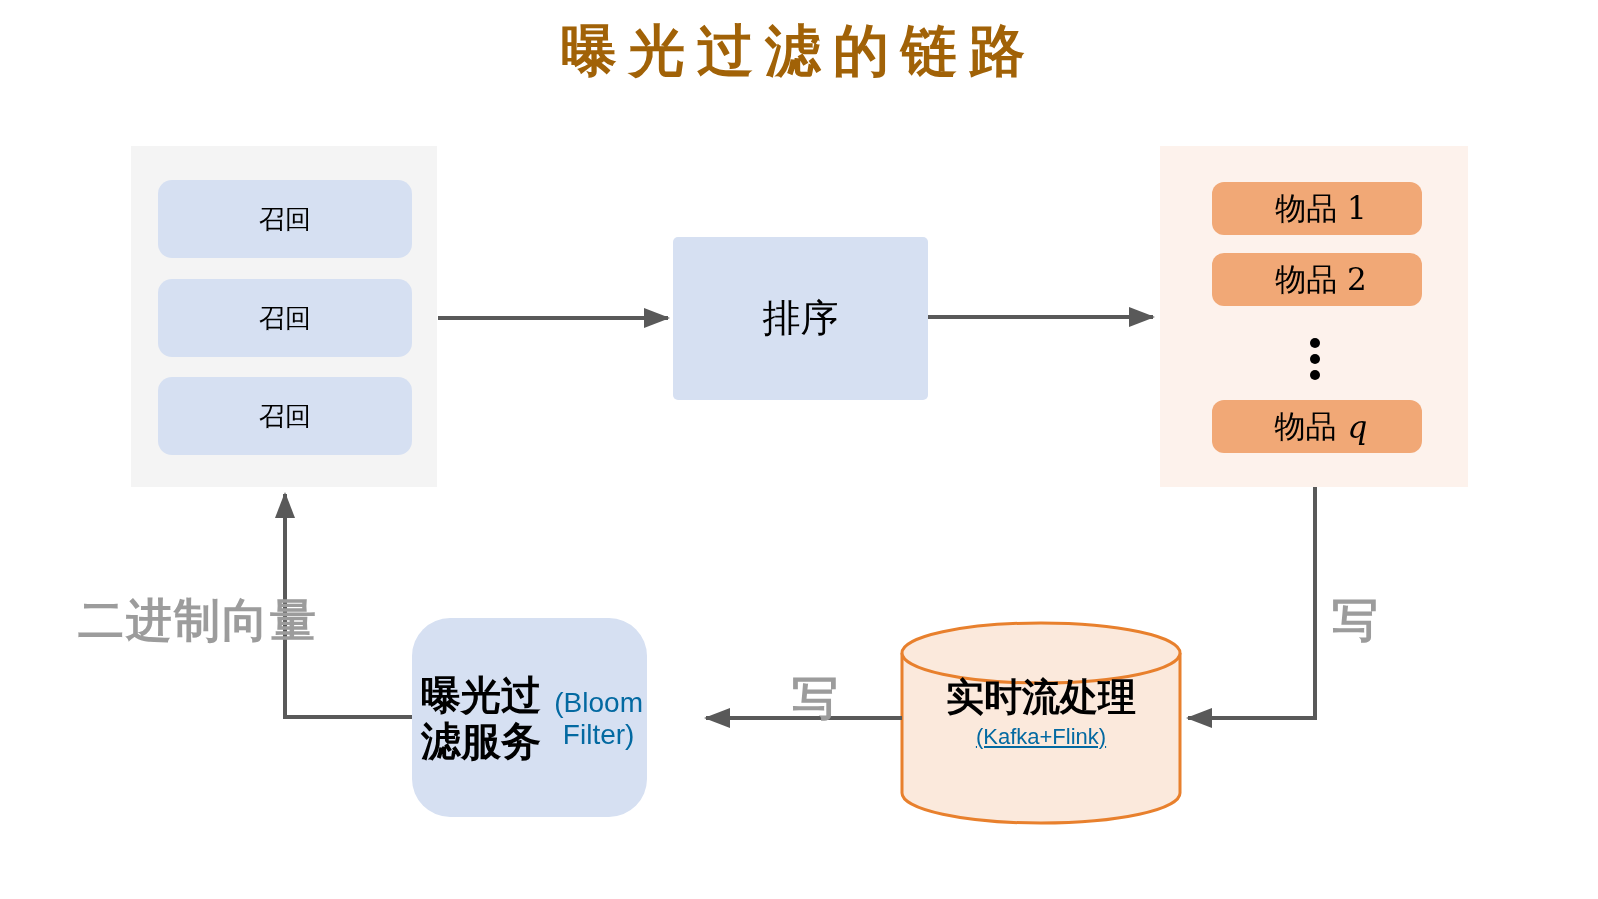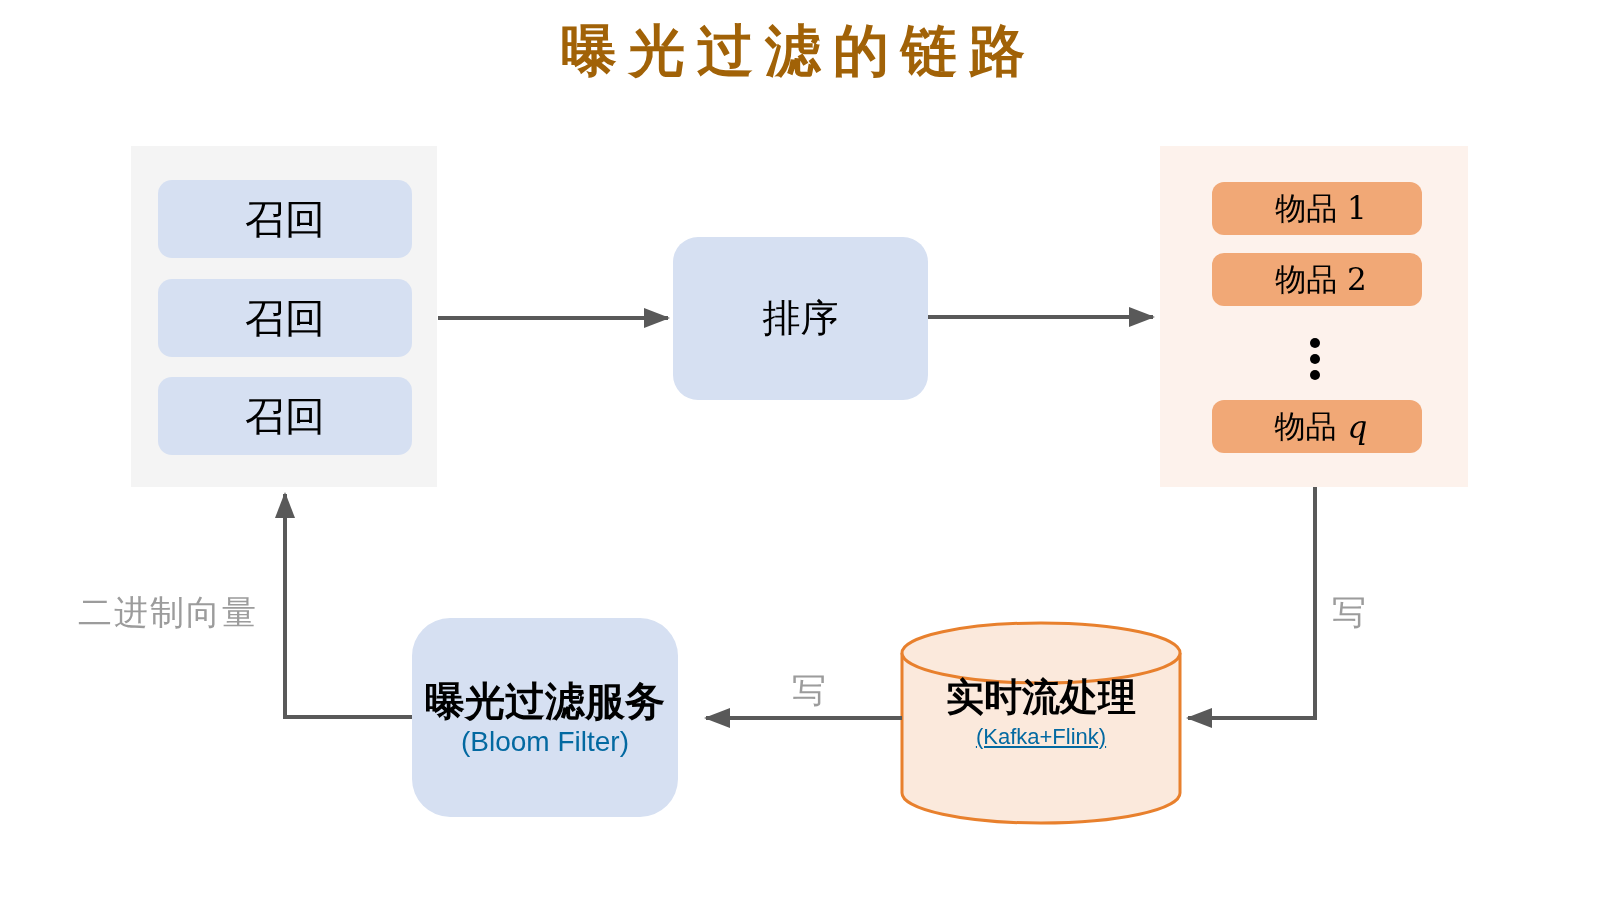--- a/index.html
+++ b/index.html
@@ -21,42 +21,42 @@
   .title{
     position:absolute;left:0;top:14px;width:100%;text-align:center;
     font-family:"DejaVu Serif","Liberation Serif",serif;
     font-weight:900;font-size:56px;letter-spacing:12px;color:#a16207;
   }
   .panel{position:absolute;}
   .recall-panel{left:131px;top:146px;width:306px;height:341px;background:var(--panel-gray);}
   .items-panel{left:1160px;top:146px;width:308px;height:341px;background:var(--panel-peach);}
   .node{position:absolute;display:flex;align-items:center;justify-content:center;text-align:center;}
   .blue{background:var(--node-blue);}
-  .recall{left:27px;width:254px;height:78px;border-radius:14px;font-size:40px;}
+  .recall{left:27px;width:254px;height:78px;border-radius:14px;font-size:26px;}
   .r1{top:34px}.r2{top:133px}.r3{top:231px}
-  .ranking{left:673px;top:237px;width:255px;height:163px;border-radius:25px;font-size:38px;}
+  .ranking{left:673px;top:237px;width:255px;height:163px;border-radius:5px;font-size:38px;}
   .item{
     left:52px;width:210px;height:53px;border-radius:12px;background:var(--item-orange);
     font-size:31px;font-family:"DejaVu Serif","Liberation Serif",serif;padding-left:8px;
   }
   .i1{top:36px}.i2{top:107px}.i3{top:254px}
   .item .var{font-style:italic;margin-left:11px;}
   .ellipsis{position:absolute;left:150px;top:192px;display:flex;flex-direction:column;gap:6px;}
   .ellipsis i{display:block;width:10px;height:10px;border-radius:50%;background:#000;}
-  .service{left:412px;top:618px;width:266px;height:199px;border-radius:38px;flex-direction:column;}
+  .service{left:412px;top:618px;width:235px;height:199px;border-radius:38px;flex-direction:row;}
   .node-title{font-size:40px;font-weight:700;line-height:1.15;color:#000;}
   .node-sub{font-size:28px;margin-top:2px;color:#0369a1;font-family:"Liberation Sans","DejaVu Sans",sans-serif;}
   .cyl-label{position:absolute;left:902px;top:676px;width:278px;text-align:center;z-index:6;}
   .cyl-label .node-title{font-size:38px;}
   .cyl-label .node-sub{font-size:22px;margin-top:4px;text-decoration:underline;}
   .wires{position:absolute;left:0;top:0;z-index:5;}
   .edge{fill:none;stroke:var(--arrow);stroke-width:4;}
   .ahp{fill:var(--arrow);}
   .cyl{fill:var(--cylinder-fill);stroke:var(--cylinder-stroke);stroke-width:3;}
-  .edge-label{position:absolute;color:var(--label-gray);font-size:34px;z-index:6;}
+  .edge-label{position:absolute;color:var(--label-gray);font-size:46px;z-index:6;font-weight:bold;}
   .wl1{left:1332px;top:590px;}
   .wl2{left:792px;top:668px;}
   .bv{left:78px;top:590px;letter-spacing:2px;}
 </style>
 </head>
 <body>
 
 <div class="stage">
 
   <div class="title">曝光过滤的链路</div>

